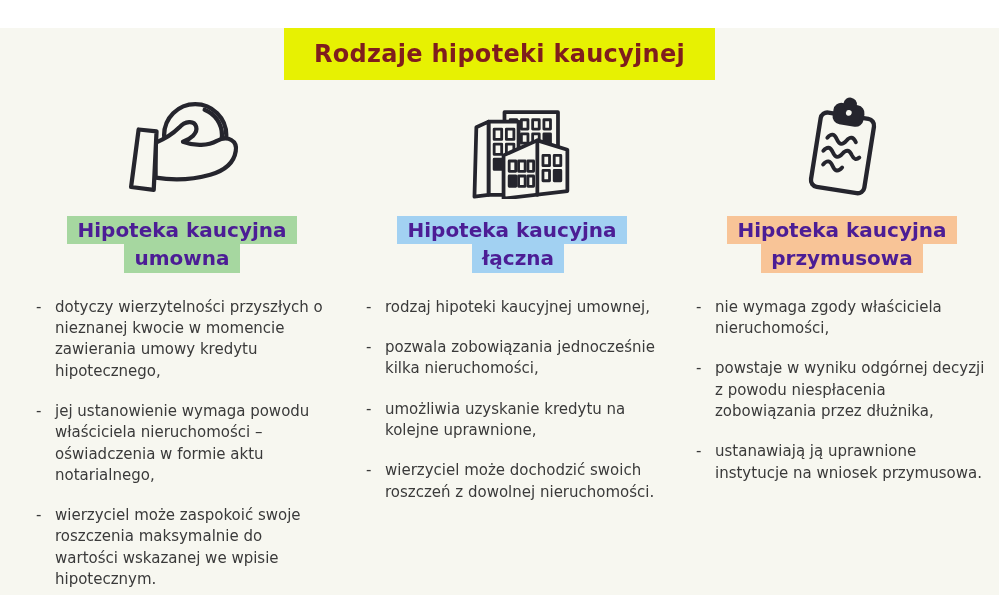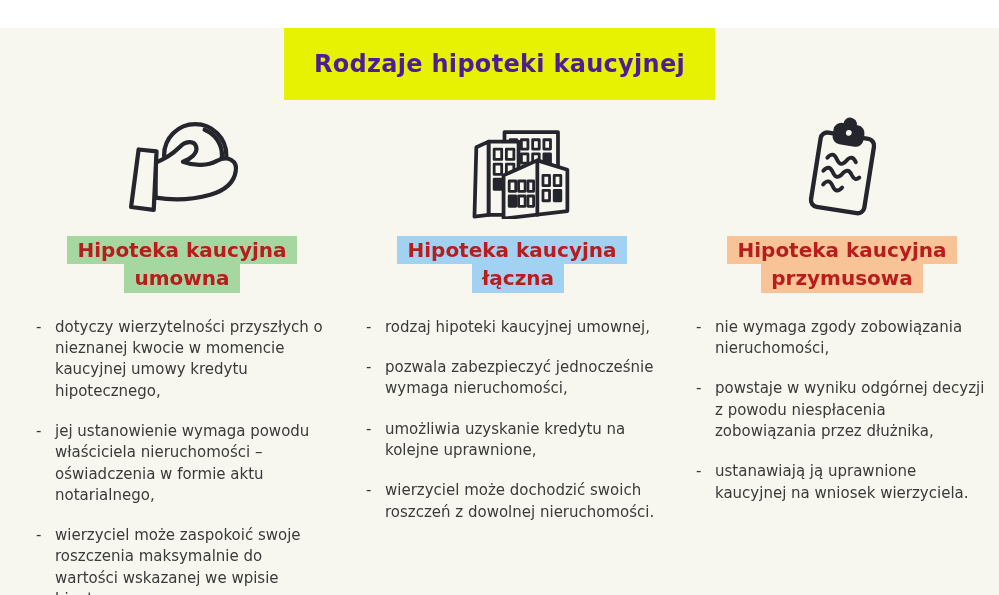--- a/index.html
+++ b/index.html
@@ -10,24 +10,24 @@
   }
   .page {
     position: relative;
     width: 999px; height: 595px;
     background: #f7f7f0;
   }
   .title-bar {
     width: fit-content;
     margin: 28px auto 0 auto;
     background: #e7f102;
-    padding: 22px 30px;
+    padding: 12px 30px;
     font-size: 24px;
     font-weight: bold;
-    color: #4c1d95;
+    color: #7f1d1d;
     letter-spacing: 0.3px;
   }
   .columns {
     display: flex;
     justify-content: space-between;
     gap: 38px;
     padding: 0 36px;
     margin-top: 10px;
   }
   .column { width: 292px; flex: none; }
@@ -36,21 +36,21 @@
     display: flex;
     align-items: center;
     justify-content: center;
   }
   .heading {
     text-align: center;
     margin-top: 14px;
     font-size: 20px;
     font-weight: bold;
     line-height: 1.32;
-    color: #b91c1c;
+    color: #4c1d95;
   }
   .heading .hl {
     display: inline-block;
     padding: 1px 10px;
   }
   .bullets { margin-top: 24px; }
   .bullet {
     display: flex;
     gap: 11px;
     margin-bottom: 19px;
@@ -79,21 +79,21 @@
           <path fill="#f7f7f0" d="M 24 40 L 43 42 L 40 104 L 16 101 Z"></path>
         </svg>
       </div>
       <div class="heading">
         <span class="hl" style="background: rgb(166, 215, 160);">Hipoteka kaucyjna</span><br>
         <span class="hl" style="background: rgb(166, 215, 160);">umowna</span>
       </div>
       <div class="bullets">
         <div class="bullet">
           <span class="dash">-</span>
-          <span>dotyczy wierzytelności przyszłych o nieznanej kwocie w momencie kaucyjnej umowy kredytu hipotecznego,</span>
+          <span>dotyczy wierzytelności przyszłych o nieznanej kwocie w momencie zawierania umowy kredytu hipotecznego,</span>
         </div>
         <div class="bullet">
           <span class="dash">-</span>
           <span>jej ustanowienie wymaga powodu właściciela nieruchomości – oświadczenia w formie aktu notarialnego,</span>
         </div>
         <div class="bullet">
           <span class="dash">-</span>
           <span>wierzyciel może zaspokoić swoje roszczenia maksymalnie do wartości wskazanej we wpisie hipotecznym.</span>
         </div>
       </div>
@@ -145,21 +145,21 @@
         <span class="hl" style="background: rgb(162, 209, 242);">Hipoteka kaucyjna</span><br>
         <span class="hl" style="background: rgb(162, 209, 242); margin-left: 12px;">łączna</span>
       </div>
       <div class="bullets">
         <div class="bullet">
           <span class="dash">-</span>
           <span>rodzaj hipoteki kaucyjnej umownej,</span>
         </div>
         <div class="bullet">
           <span class="dash">-</span>
-          <span>pozwala zabezpieczyć jednocześnie wymaga nieruchomości,</span>
+          <span>pozwala zobowiązania jednocześnie kilka nieruchomości,</span>
         </div>
         <div class="bullet">
           <span class="dash">-</span>
           <span>umożliwia uzyskanie kredytu na kolejne uprawnione,</span>
         </div>
         <div class="bullet">
           <span class="dash">-</span>
           <span>wierzyciel może dochodzić swoich roszczeń z dowolnej nieruchomości.</span>
         </div>
       </div>
@@ -181,28 +181,28 @@
           </g>
         </svg>
       </div>
       <div class="heading">
         <span class="hl" style="background: rgb(248, 196, 151);">Hipoteka kaucyjna</span><br>
         <span class="hl" style="background: rgb(248, 196, 151);">przymusowa</span>
       </div>
       <div class="bullets">
         <div class="bullet">
           <span class="dash">-</span>
-          <span>nie wymaga zgody zobowiązania nieruchomości,</span>
+          <span>nie wymaga zgody właściciela nieruchomości,</span>
         </div>
         <div class="bullet">
           <span class="dash">-</span>
           <span>powstaje w wyniku odgórnej decyzji z powodu niespłacenia zobowiązania przez dłużnika,</span>
         </div>
         <div class="bullet">
           <span class="dash">-</span>
-          <span>ustanawiają ją uprawnione kaucyjnej na wniosek wierzyciela.</span>
+          <span>ustanawiają ją uprawnione instytucje na wniosek przymusowa.</span>
         </div>
       </div>
     </div>
 
   </div>
 
 </div>
 
 </body></html>

